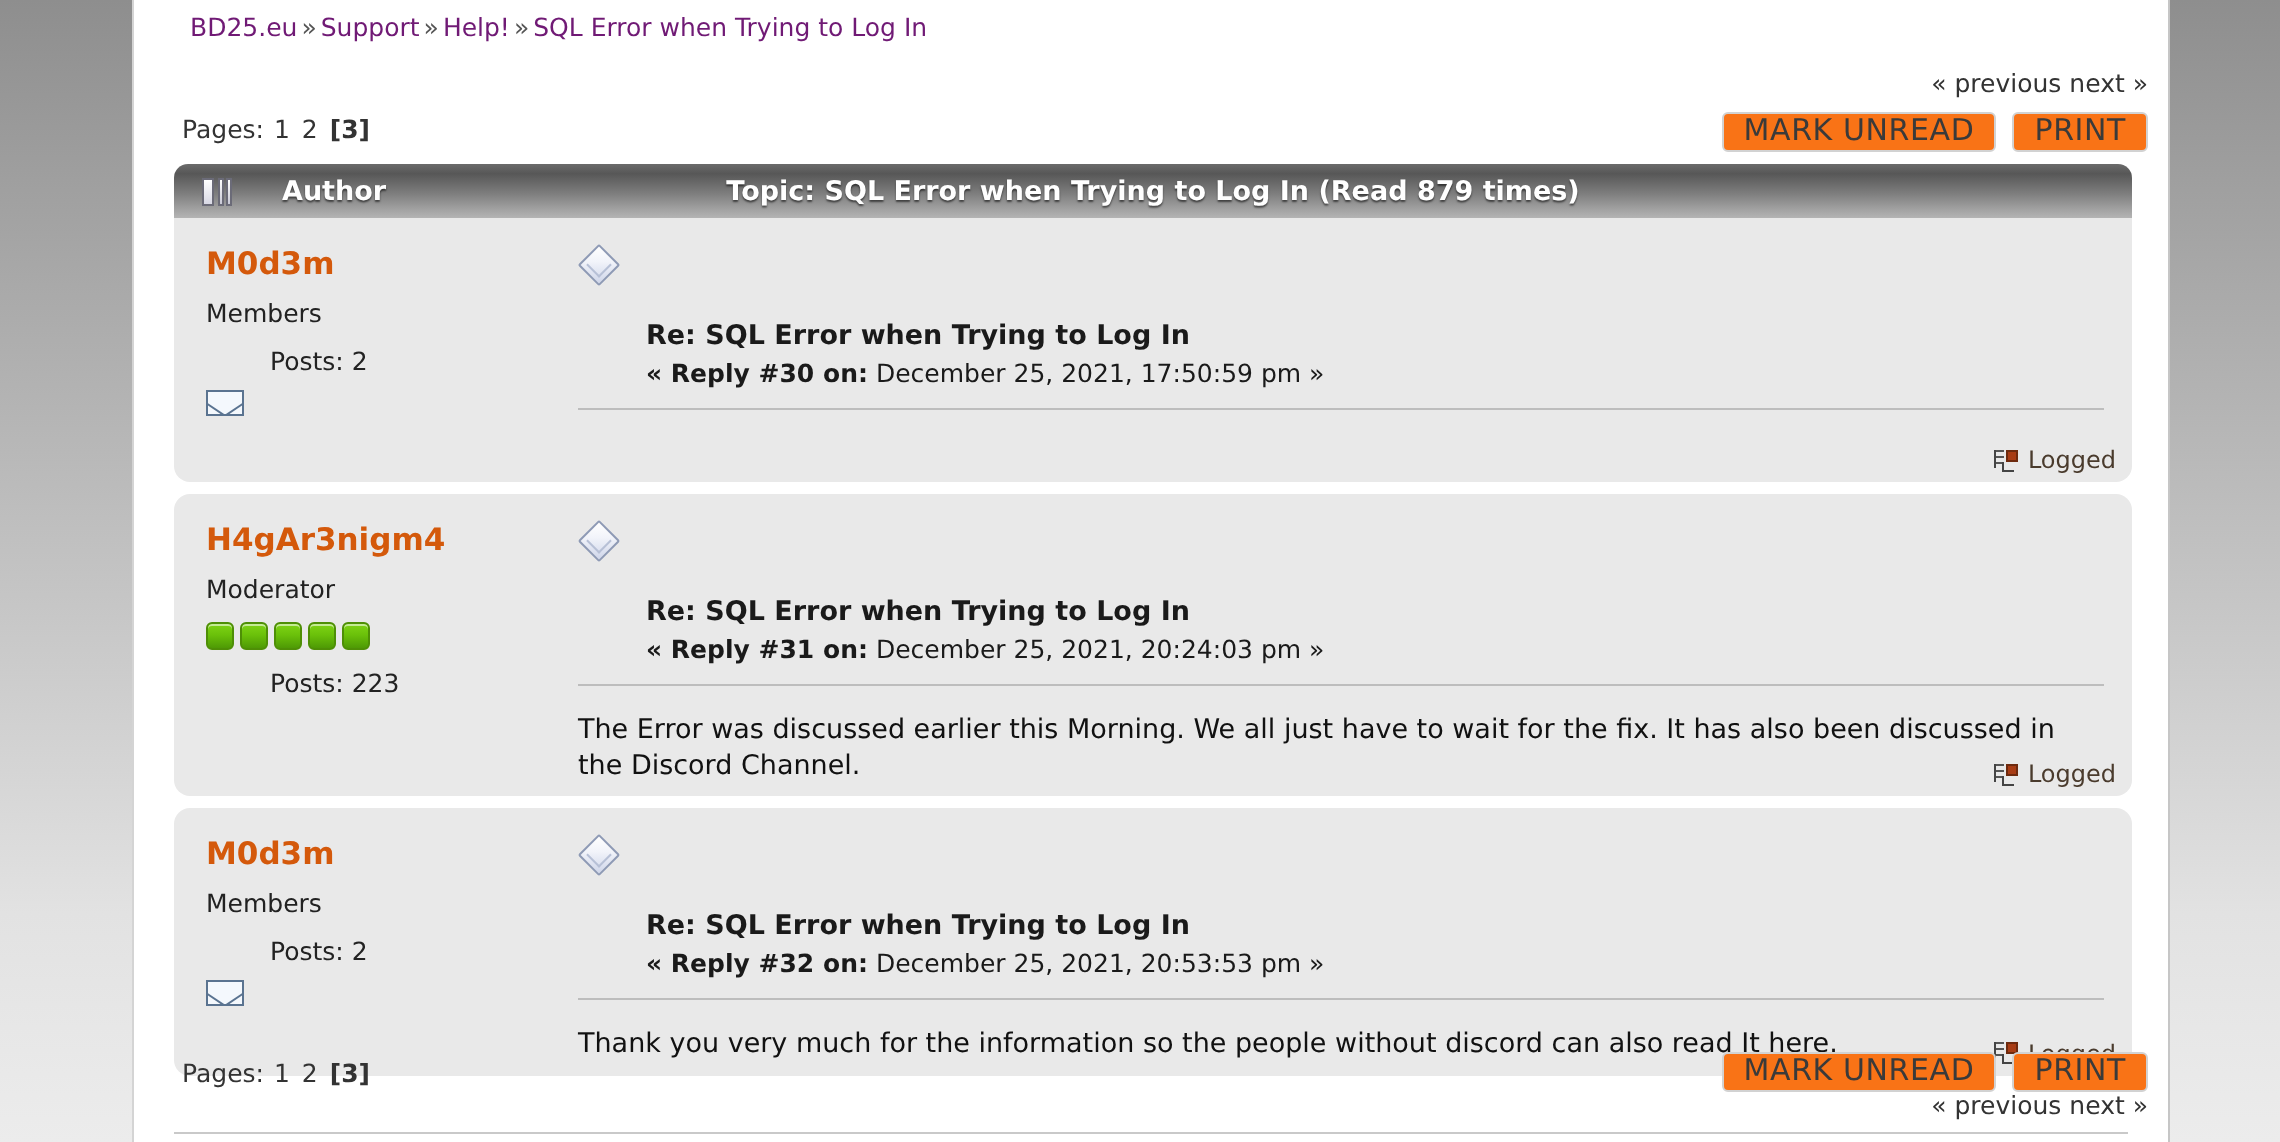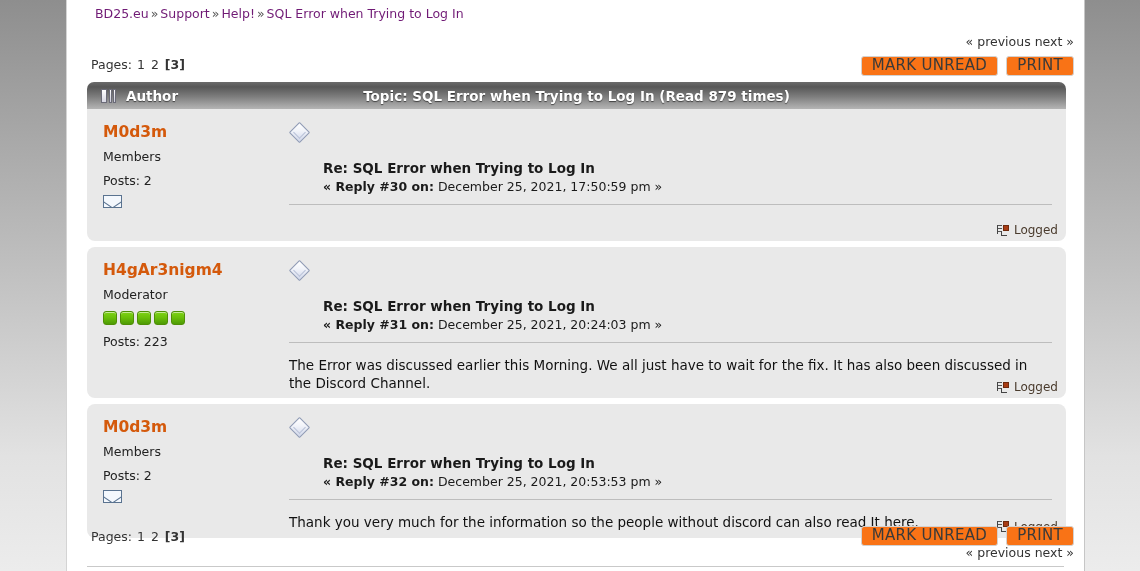--- a/index.html
+++ b/index.html
@@ -85,21 +85,21 @@
     height: 27px;
     border-radius: 7px 7px 0 0;
     background: linear-gradient(180deg, #6b6b6b 0%, #575757 18%, #7e7e7e 55%, #a3a3a3 85%, #b4b4b4 100%);
     color: #fff;
     font-weight: bold;
     font-size: 13.5px;
     text-shadow: 0 1px 1px rgba(0,0,0,.55);
     padding: 0 10px;
     position: relative;
   }
-  .cat-author { display: flex; align-items: center; width: 200px; padding-left: 4px; }
+  .cat-author { display: flex; align-items: center; width: 200px; padding-left: 4px; gap: 15px; }
   .cat-topic { flex: 1; text-align: center; padding-right: 200px; }
 
   .board-icon {
     display: inline-block;
     width: 15px; height: 14px;
     margin-right: 10px;
     position: relative;
   }
   .board-icon i {
     position: absolute; top: 0;
@@ -140,21 +140,21 @@
     margin-bottom: 9px;
   }
   .stars { display: flex; gap: 3px; margin-bottom: 9px; }
   .star {
     width: 14px; height: 14px;
     border-radius: 3px;
     background: linear-gradient(180deg, #7fd316 0%, #6bc10a 45%, #4e9a05 100%);
     border: 1px solid #4e8f06;
     box-shadow: inset 0 1px 0 rgba(255,255,255,.55);
   }
-  .poster-posts { font-size: 12.5px; color: #222; margin-bottom: 7px; }
+  .poster-posts { font-size: 12.5px; color: #222; margin-bottom: 7px; margin-left: 32px; }
   .envelope {
     width: 19px; height: 13px;
     border: 1px solid #5a7390;
     background: #f4f8fd;
     position: relative;
     display: block;
     overflow: hidden;
   }
   .envelope::before, .envelope::after {
     content: ""; position: absolute;

